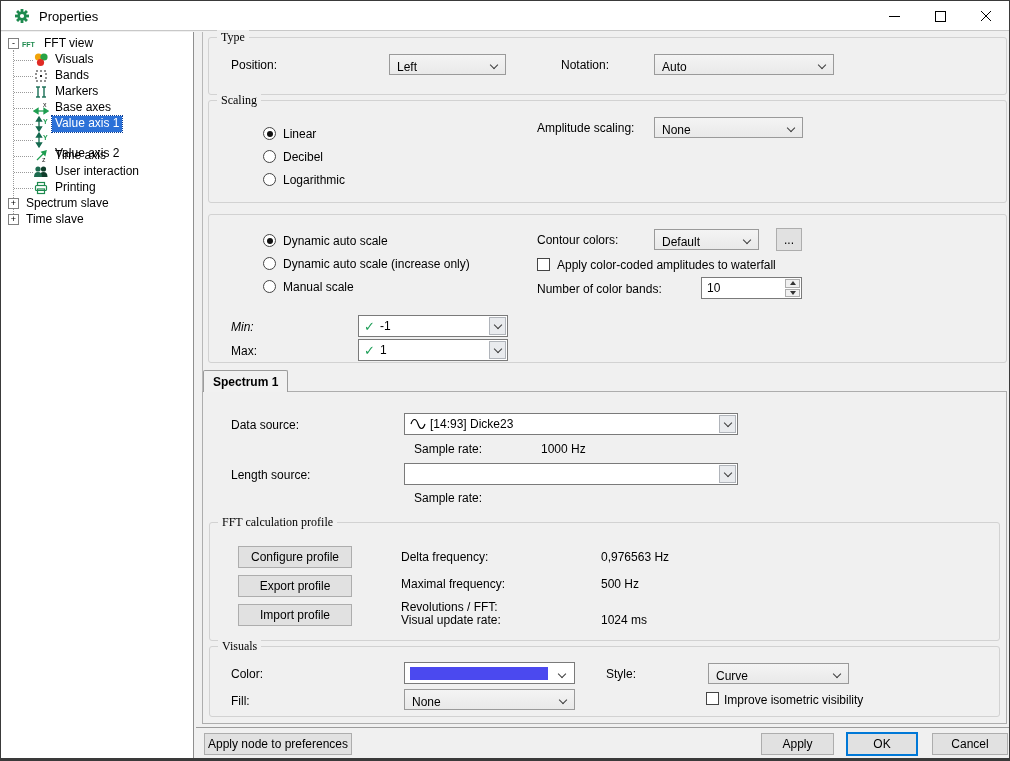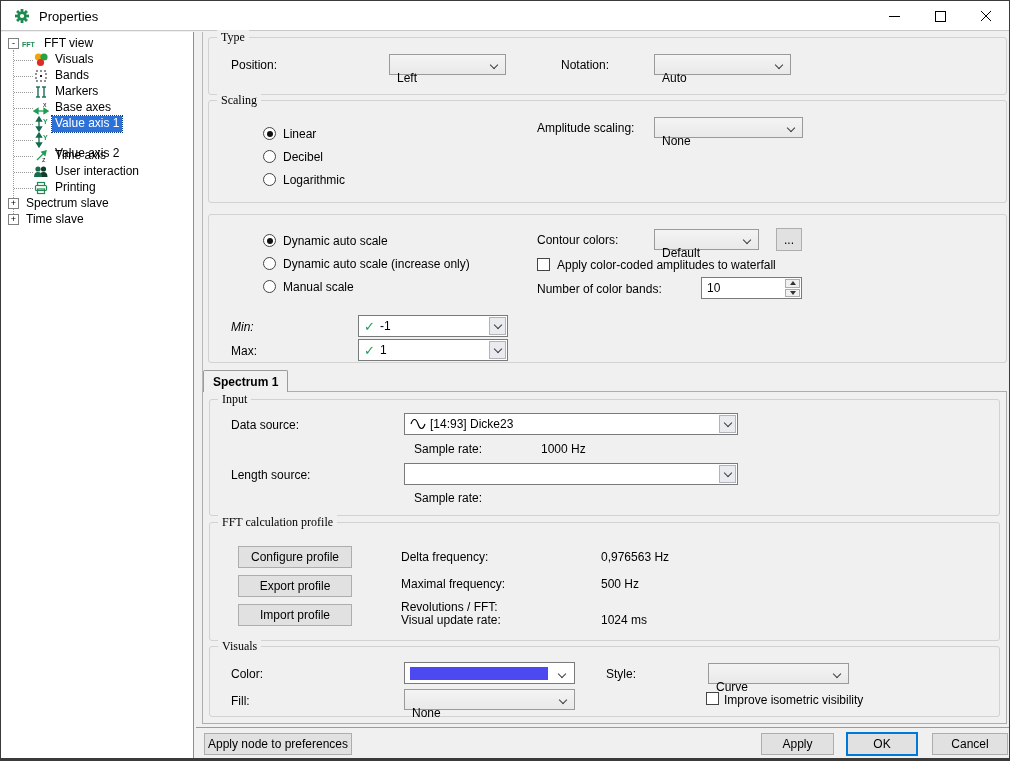--- a/index.html
+++ b/index.html
@@ -26,21 +26,21 @@
   .tlabel.sel{color:#fff;outline:1px dotted #0b3d91;}
   .ebox{position:absolute;width:11px;height:11px;border:1px solid #808080;background:#fff;font-size:9px;line-height:9px;text-align:center;color:#000;z-index:2;}
   .ticon{position:absolute;width:16px;height:16px;top:0;}
   .vline{position:absolute;left:12px;width:0;border-left:1px dotted #9a9a9a;}
   .hstub{position:absolute;left:13px;width:19px;height:0;border-top:1px dotted #9a9a9a;}
   
   .grp{position:absolute;border:1px solid #d2d2d2;border-radius:3px;font-family:Liberation Serif, serif;}
   .grp-title{position:absolute;top:-8px;left:8px;background:#f0f0f0;padding:0 4px;white-space:nowrap;}
   .lbl{position:absolute;white-space:nowrap;}
   .val{position:absolute;white-space:nowrap;}
-  .combo{position:absolute;height:21px;border:1px solid #9a9a9a;background:linear-gradient(#f4f4f4,#e9e9e9);display:flex;align-items:flex-start;padding:16px 20px 0 7px;}
+  .combo{position:absolute;height:21px;border:1px solid #9a9a9a;background:linear-gradient(#f4f4f4,#e9e9e9);display:flex;align-items:flex-end;padding:16px 20px 0 7px;}
   .combo .chev{position:absolute;right:8px;top:7px;}
   .chev{display:block;width:6px;height:6px;border-right:1px solid #3c3c3c;border-bottom:1px solid #3c3c3c;transform:rotate(45deg);}
   .wcombo{position:absolute;height:22px;border:1px solid #7a7a7a;background:#fff;display:flex;align-items:center;padding:0 22px 0 5px;}
   .abtn{position:absolute;right:1px;top:1px;bottom:1px;width:17px;background:#e9ebee;border:1px solid #b0b4ba;display:flex;align-items:center;justify-content:center;}
   .abtn .chev{margin-top:-3px;}
   .check{color:#1d9e57;font-weight:bold;font-size:13px;margin-right:5px;}
   .radio{position:absolute;width:13px;height:13px;border:1px solid #444;border-radius:50%;background:#fff;}
   .radio.sel::after{content:"";position:absolute;left:2.5px;top:2.5px;width:6px;height:6px;border-radius:50%;background:#101010;}
   .cbx{position:absolute;width:13px;height:13px;border:1px solid #444;background:#fff;}
   .btn{position:absolute;height:22px;background:#e1e1e1;border:1px solid #adadad;display:flex;align-items:center;justify-content:center;white-space:nowrap;}
@@ -248,21 +248,21 @@
 
   <div class="grp" style="left:207px;top:36px;width:799px;height:58px;">
     <span class="grp-title">Type</span>
   </div>
   <span class="lbl" style="left:230px;top:57px;">Position:</span>
   <div class="combo" style="left:388px;top:53px;width:117px;">
     <span>Left</span>
     <span class="chev"></span>
   </div>
   <span class="lbl" style="left:560px;top:57px;">Notation:</span>
-  <div class="combo" style="left:653px;top:53px;width:137px;">
+  <div class="combo" style="left:653px;top:53px;width:180px;">
     <span>Auto</span>
     <span class="chev"></span>
   </div>
 
   <div class="grp" style="left:207px;top:99px;width:799px;height:103px;">
     <span class="grp-title">Scaling</span>
   </div>
   <span class="radio sel" style="left:262px;top:126px;"></span>
   <span class="lbl" style="left:282px;top:126px;">Linear</span>
   <span class="radio" style="left:262px;top:149px;"></span>
@@ -319,23 +319,20 @@
     <span class="check">✓</span>
     <span>1</span>
     <span class="abtn">
         <span class="chev"></span>
       </span>
   </div>
 
   <div class="tabpanel"></div>
   <div class="tab">Spectrum 1</div>
 
-  <div class="grp" style="left:208px;top:398px;width:791px;height:117px;">
-    <span class="grp-title">Input</span>
-  </div>
   <span class="lbl" style="left:230px;top:417px;">Data source:</span>
   <div class="wcombo" style="left:403px;top:412px;width:334px;">
     <svg width="16" height="14" style="margin-right:4px;flex:none;">
         <path d="M1 7 C3 1 6 1 8 7 S13 13 15 7" fill="none" stroke="#000" stroke-width="1.2"></path>
       </svg>
     <span>[14:93] Dicke23</span>
     <span class="abtn">
         <span class="chev"></span>
       </span>
   </div>

